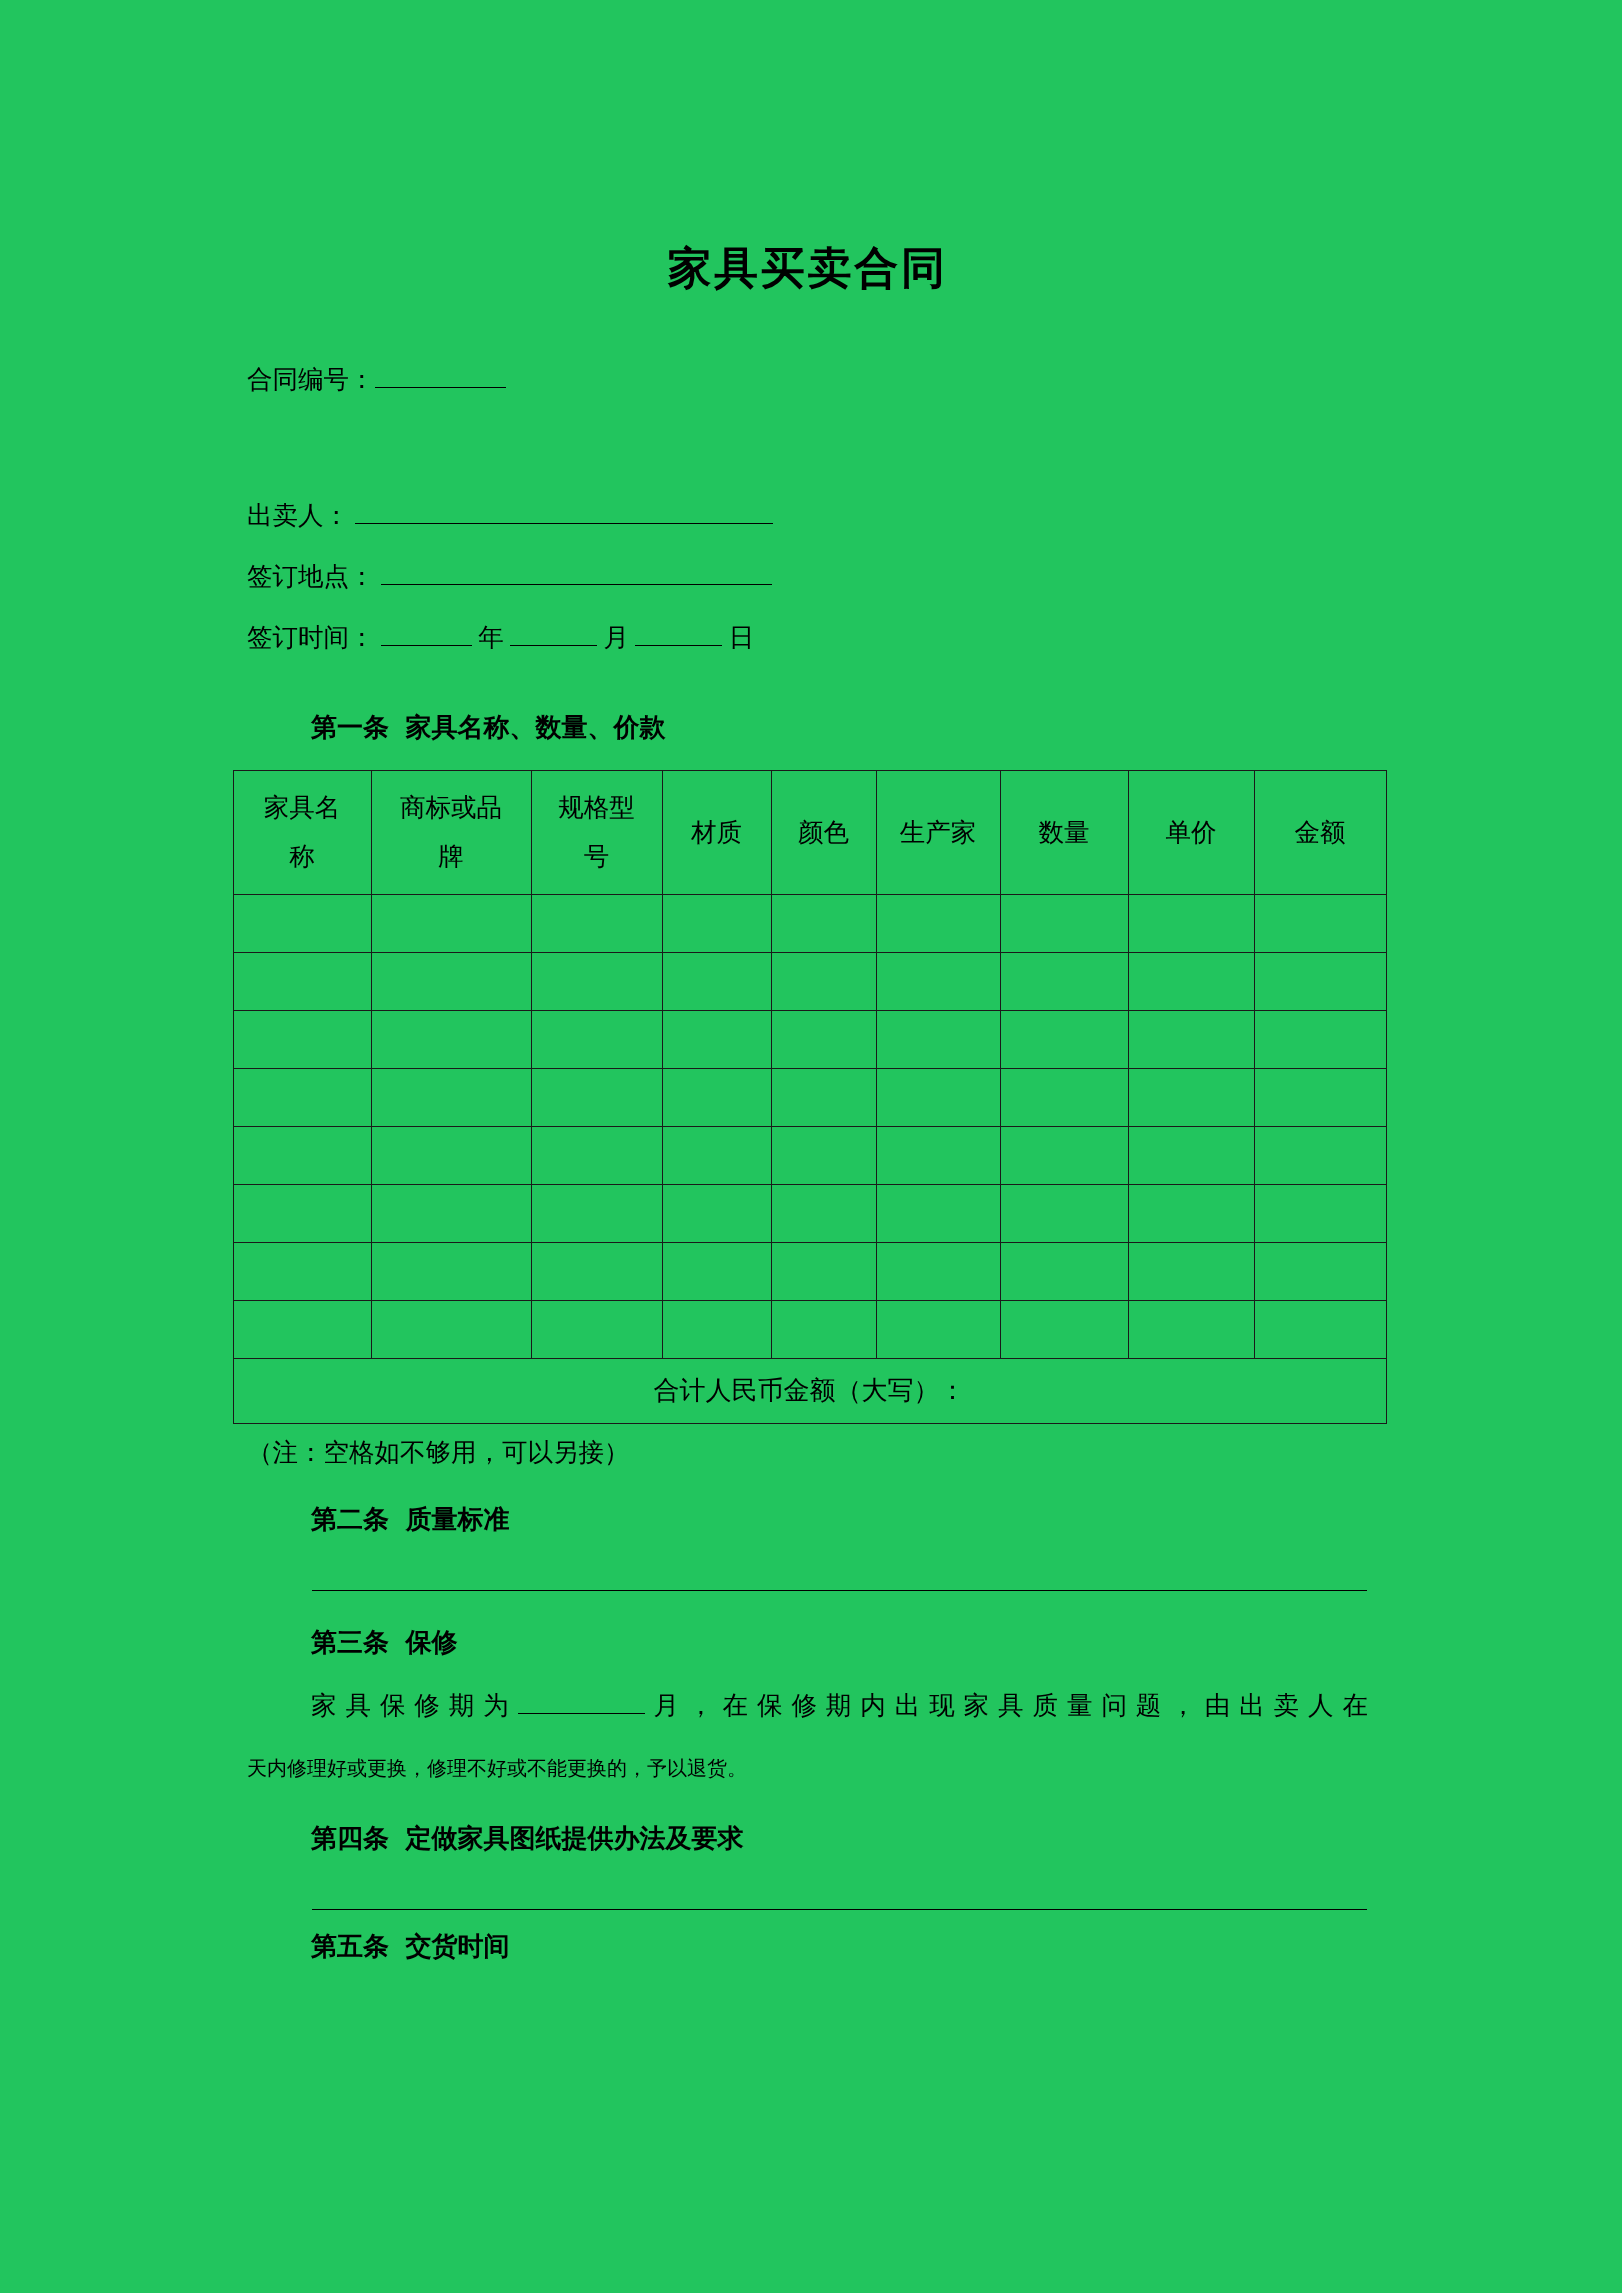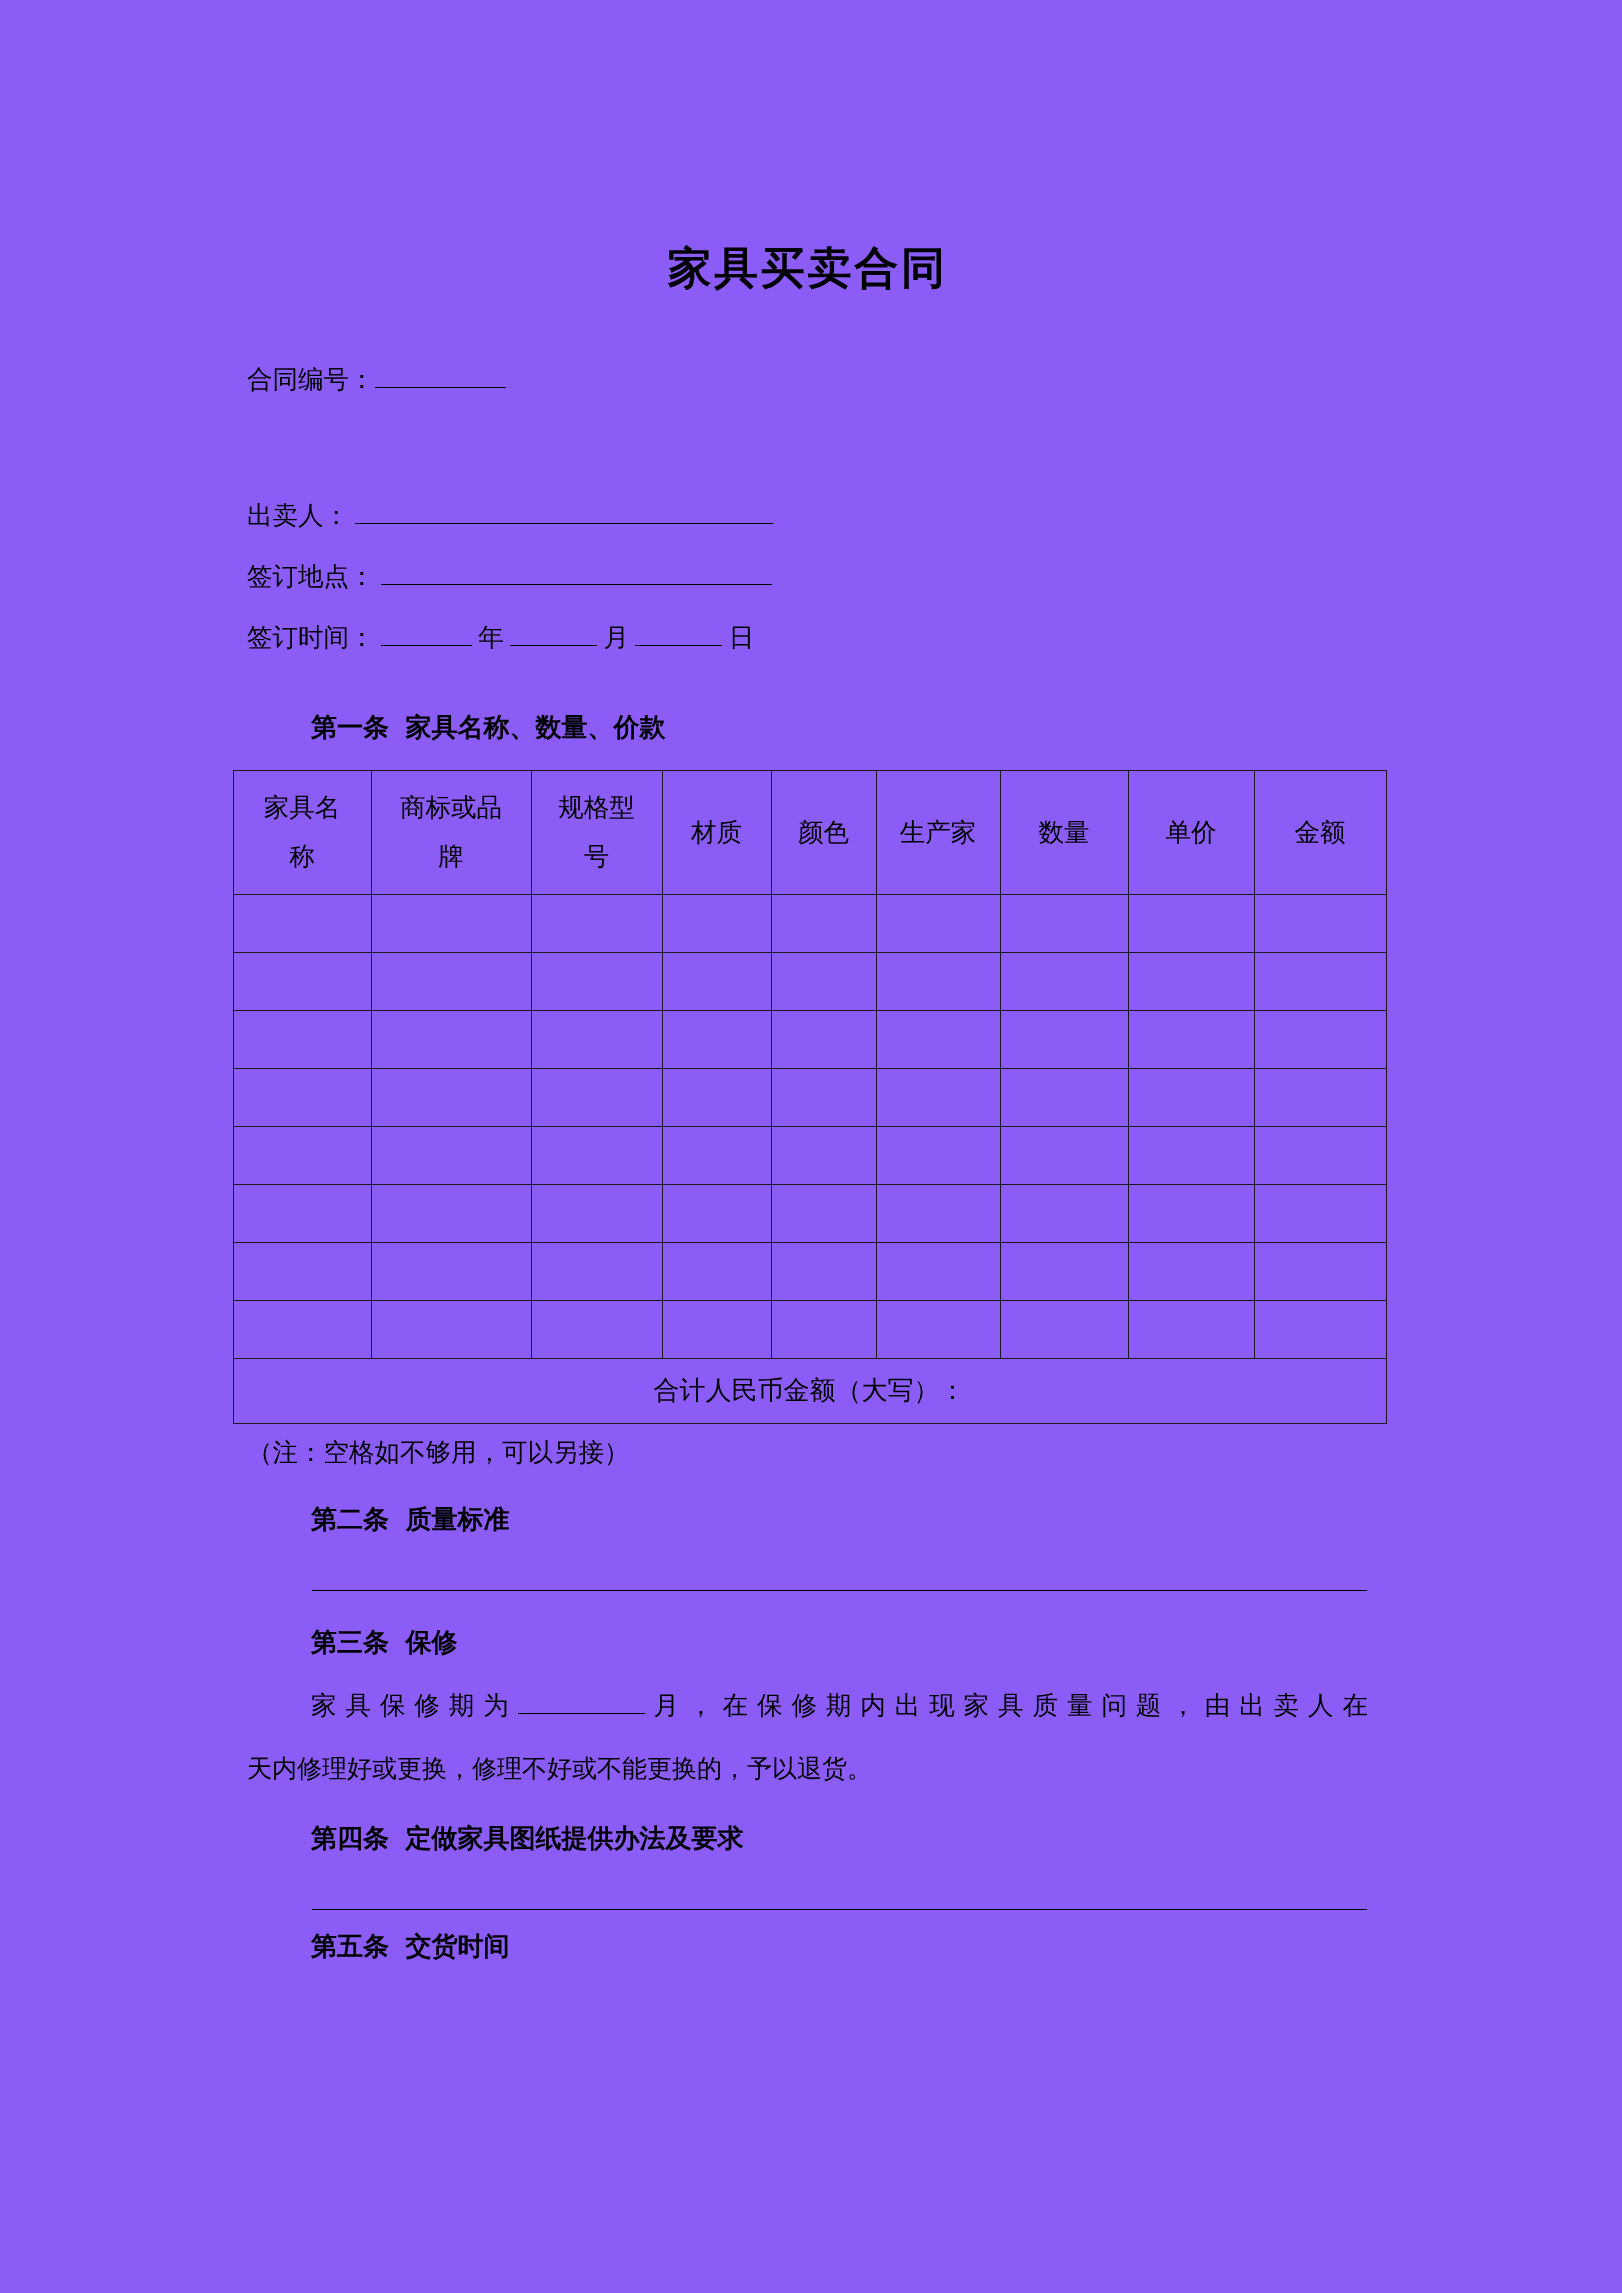--- a/index.html
+++ b/index.html
@@ -5,21 +5,21 @@
   * { margin: 0; padding: 0; box-sizing: border-box; }
   html, body { background: #ffffff; }
   body {
     font-family: "Liberation Serif", "DejaVu Serif", serif;
     color: #000000;
   }
   .page {
     position: relative;
     width: 1623px;
     height: 2294px;
-    background: #8b5cf6;
+    background: #22c55e;
     padding: 241px 255px 0 247px;
     overflow: hidden;
   }
   .doc-title {
     font-size: 44px;
     font-weight: 700;
     text-align: center;
     line-height: 55px;
     letter-spacing: 2.7px;
   }
@@ -93,21 +93,21 @@
   .para-line1 {
     margin-top: 13.6px;
     padding-left: 64px;
     font-size: 25.5px;
     line-height: 63px;
     text-align: justify;
     text-align-last: justify;
     white-space: nowrap;
   }
   .para-line2 {
-    font-size: 25px;
+    font-size: 20px;
     line-height: 63px;
   }
 </style>
 </head>
 <body>
 
 <div class="page">
 
   <div class="doc-title">家具买卖合同</div>
 

